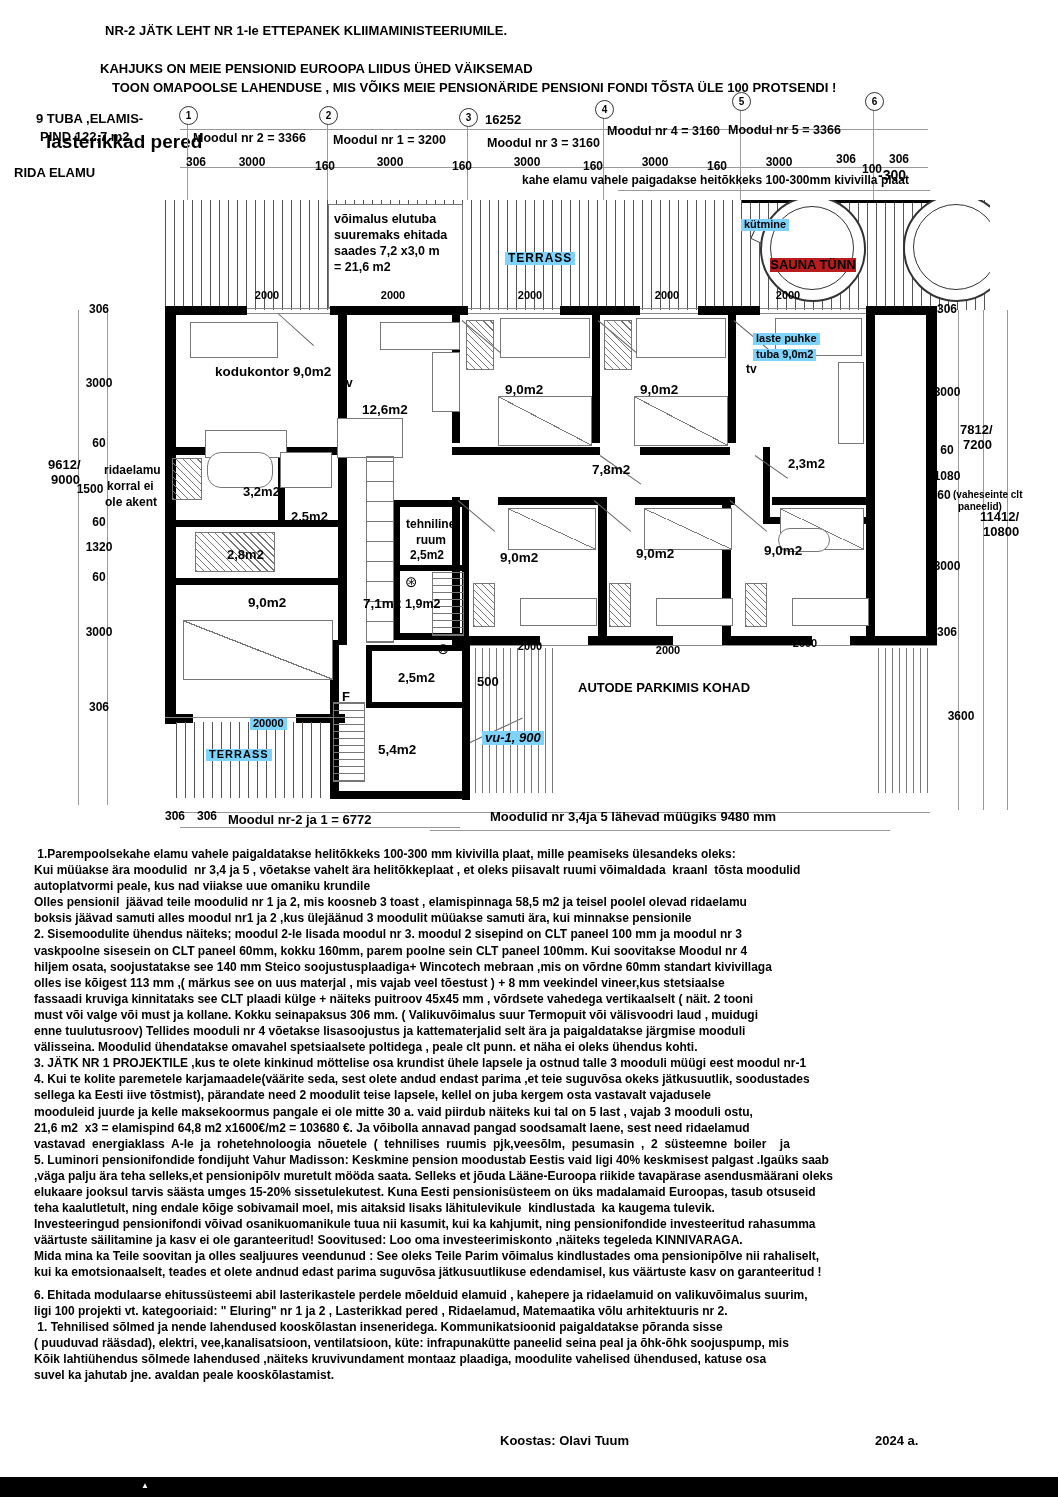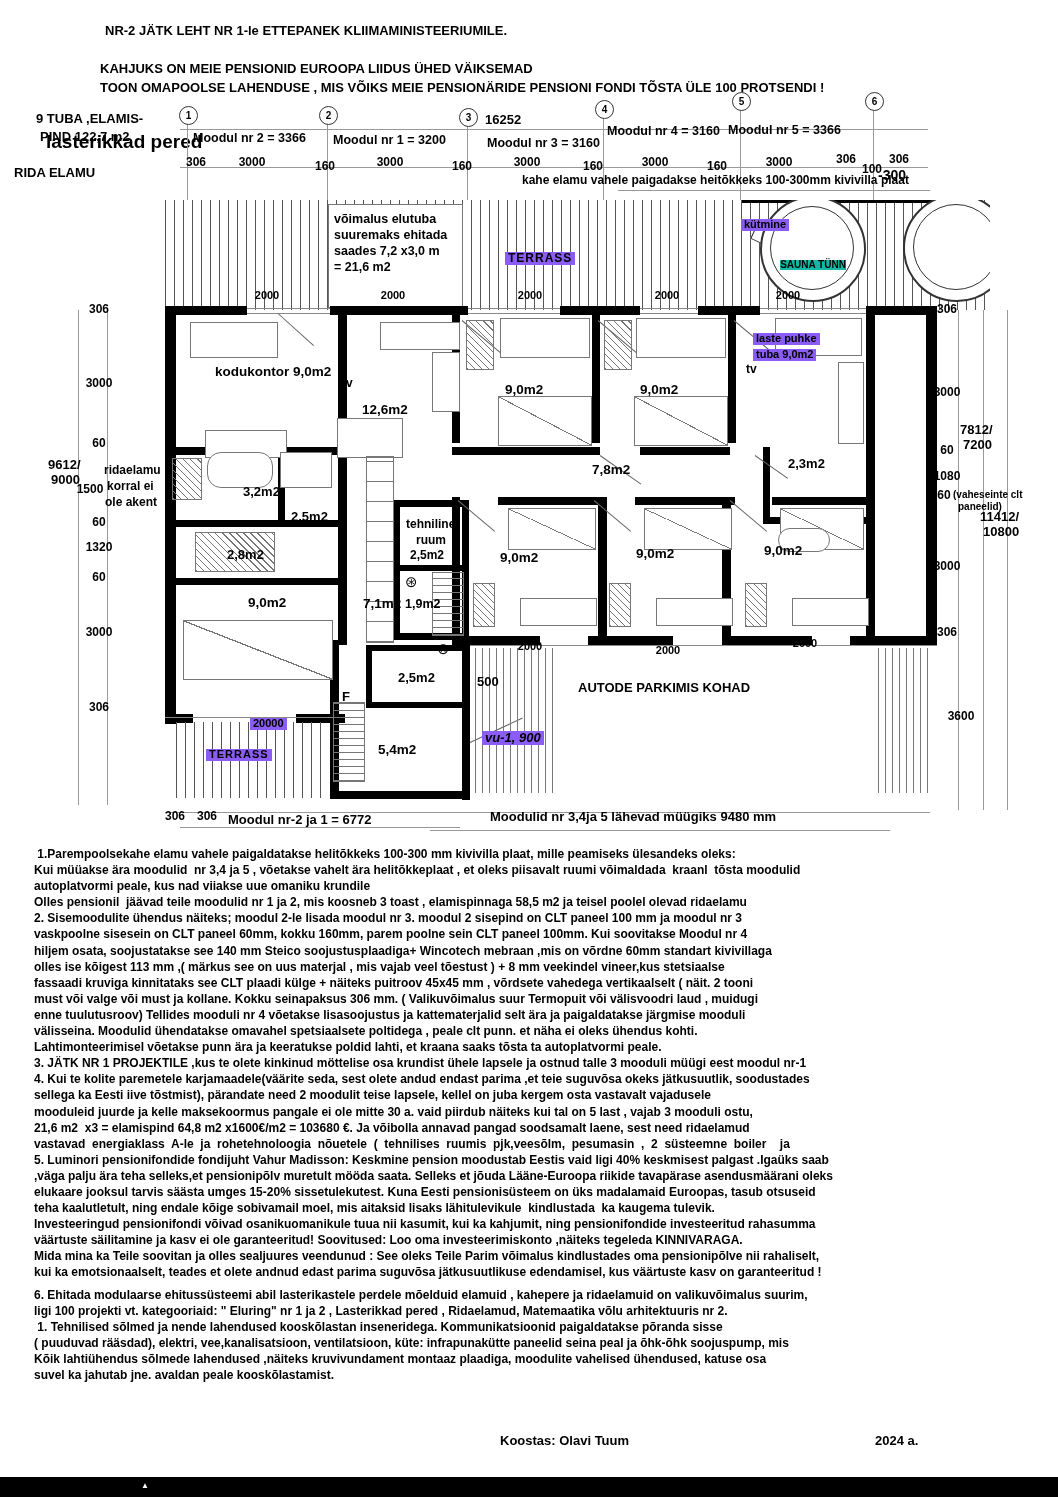--- a/index.html
+++ b/index.html
@@ -15,34 +15,34 @@
   .diagh{position:absolute;border:1px solid #777;background:repeating-linear-gradient(45deg,#777 0,#777 1px,transparent 1px,transparent 5px);}
   .steps{position:absolute;border:1px solid #777;background:repeating-linear-gradient(0deg,#777 0,#777 1px,transparent 1px,transparent 7px);}
   .cab{position:absolute;border:1px solid #777;background:repeating-linear-gradient(0deg,#777 0,#777 1px,transparent 1px,transparent 20px);}
   .furn{position:absolute;border:1px solid #777;background:#fff;}
   .furn.diag{background:linear-gradient(to top right,#fff 49.4%,#777 49.4%,#777 50.6%,#fff 50.6%);}
   .furn.rnd{border-radius:14px;}
   .doorline{position:absolute;height:1px;background:#666;transform-origin:left center;}
   .bubble{position:absolute;width:17px;height:17px;border:1px solid #333;border-radius:50%;background:#fff;
           font-size:10px;font-weight:bold;display:flex;align-items:center;justify-content:center;z-index:6;}
   .circle{position:absolute;border:2px solid #333;border-radius:50%;background:#fff;}
-  .chip{background:#8b5cf6;padding:0 3px;z-index:5;}
+  .chip{background:#7dd3fc;padding:0 3px;z-index:5;}
   .notes{position:absolute;left:34px;top:846px;width:1012px;}
   .note-line{font-weight:bold;font-size:12px;line-height:16.1px;white-space:pre;}
   .band{position:absolute;left:165px;top:200px;width:825px;height:110px;overflow:hidden;}
   .sym{position:absolute;font-size:15px;line-height:1;}
 </style>
 </head>
 <body>
 
 <div class="page">
 
   <div class="lbl" style="left:105px;top:24px;font-size:13px;">NR-2  JÄTK  LEHT NR 1-le  ETTEPANEK KLIIMAMINISTEERIUMILE.</div>
   <div class="lbl" style="left:100px;top:62px;font-size:13px;">KAHJUKS ON MEIE PENSIONID EUROOPA LIIDUS ÜHED VÄIKSEMAD</div>
-  <div class="lbl" style="left:100px;top:81px;font-size:13px;text-align:center;">TOON OMAPOOLSE LAHENDUSE , MIS VÕIKS MEIE PENSIONÄRIDE PENSIONI FONDI  TÕSTA ÜLE 100 PROTSENDI !</div>
+  <div class="lbl" style="left:112px;top:81px;font-size:13px;text-align:center;">TOON OMAPOOLSE LAHENDUSE , MIS VÕIKS MEIE PENSIONÄRIDE PENSIONI FONDI  TÕSTA ÜLE 100 PROTSENDI !</div>
 
   <div class="lbl" style="left:36px;top:112px;font-size:13px;">9 TUBA ,ELAMIS-</div>
   <div class="lbl" style="left:40px;top:130px;font-size:13px;">PIND 122,7 m2</div>
   <div class="lbl" style="left:46px;top:132px;font-size:19px;">lasterikkad pered</div>
   <div class="lbl" style="left:14px;top:166px;font-size:13px;">RIDA ELAMU</div>
 
   <div class="bubble" style="left:179px;top:106px;">
       <span>1</span>
     </div>
   <div class="bubble" style="left:319px;top:106px;">
@@ -101,21 +101,21 @@
         <div>saades 7,2 x3,0 m</div>
         <div>= 21,6 m2</div>
       </div>
     </div>
     <div class="wall" style="left:577px;top:-4px;width:190px;height:7px;"></div>
     <div class="lbl chip" style="left:340px;top:52px;font-size:12px;letter-spacing:1px;">TERRASS</div>
     <div class="lbl chip" style="left:576px;top:19px;font-size:11px;">kütmine</div>
     <div style="position:absolute;left:588px;top:26px;width:15px;height:15px;background:#fff;border:1.5px solid #333;transform:rotate(25deg);"></div>
     <div class="circle" style="left:595px;top:-4px;width:102px;height:102px;display:flex;align-items:center;justify-content:center;">
       <div class="circle" style="left:8px;top:8px;width:82px;height:82px;border-width:1px;"></div>
-      <span class="lbl" style="position:relative;font-size:10px;z-index:2;background:#14b8a6;margin-top:32px;">SAUNA TÜNN</span>
+      <span class="lbl" style="position:relative;font-size:13px;z-index:2;background:#b91c1c;margin-top:32px;">SAUNA TÜNN</span>
     </div>
     <div class="circle" style="left:738px;top:-6px;width:104px;height:104px;">
       <div class="circle" style="left:8px;top:8px;width:84px;height:84px;border-width:1px;"></div>
     </div>
   </div>
   <div class="lbl ctr" style="left:267px;top:290px;font-size:11px;">2000</div>
   <div class="lbl ctr" style="left:393px;top:290px;font-size:11px;">2000</div>
   <div class="lbl ctr" style="left:530px;top:290px;font-size:11px;">2000</div>
   <div class="lbl ctr" style="left:667px;top:290px;font-size:11px;">2000</div>
   <div class="lbl ctr" style="left:788px;top:290px;font-size:11px;">2000</div>
@@ -292,29 +292,29 @@
   <div class="lbl" style="left:228px;top:813px;font-size:13px;">Moodul nr-2 ja 1 =  6772</div>
   <div class="lbl" style="left:490px;top:810px;font-size:13px;">Moodulid nr 3,4ja 5 lähevad müügiks 9480 mm</div>
   <div class="dimline" style="left:180px;top:827px;width:280px;height:1px;"></div>
   <div class="dimline" style="left:430px;top:830px;width:460px;height:1px;"></div>
 
   <div class="notes">
     <div class="note-line"> 1.Parempoolsekahe elamu vahele paigaldatakse helitõkkeks 100-300 mm kivivilla plaat, mille peamiseks ülesandeks oleks:</div>
     <div class="note-line">Kui müüakse ära moodulid  nr 3,4 ja 5 , võetakse vahelt ära helitõkkeplaat , et oleks piisavalt ruumi võimaldada  kraanl  tõsta moodulid</div>
     <div class="note-line">autoplatvormi peale, kus nad viiakse uue omaniku krundile</div>
     <div class="note-line">Olles pensionil  jäävad teile moodulid nr 1 ja 2, mis koosneb 3 toast , elamispinnaga 58,5 m2 ja teisel poolel olevad ridaelamu</div>
+    <div class="note-line">boksis jäävad samuti alles moodul nr1 ja 2 ,kus ülejäänud 3 moodulit müüakse samuti ära, kui minnakse pensionile</div>
     <div class="note-line">2. Sisemoodulite ühendus näiteks; moodul 2-le lisada moodul nr 3. moodul 2 sisepind on CLT paneel 100 mm ja moodul nr 3</div>
     <div class="note-line">vaskpoolne sisesein on CLT paneel 60mm, kokku 160mm, parem poolne sein CLT paneel 100mm. Kui soovitakse Moodul nr 4</div>
     <div class="note-line">hiljem osata, soojustatakse see 140 mm Steico soojustusplaadiga+ Wincotech mebraan ,mis on võrdne 60mm standart kivivillaga</div>
     <div class="note-line">olles ise kõigest 113 mm ,( märkus see on uus materjal , mis vajab veel tõestust ) + 8 mm veekindel vineer,kus stetsiaalse</div>
     <div class="note-line">fassaadi kruviga kinnitataks see CLT plaadi külge + näiteks puitroov 45x45 mm , võrdsete vahedega vertikaalselt ( näit. 2 tooni</div>
     <div class="note-line">must või valge või must ja kollane. Kokku seinapaksus 306 mm. ( Valikuvõimalus suur Termopuit või välisvoodri laud , muidugi</div>
     <div class="note-line">enne tuulutusroov) Tellides mooduli nr 4 võetakse lisasoojustus ja kattematerjalid selt ära ja paigaldatakse järgmise mooduli</div>
     <div class="note-line">välisseina. Moodulid ühendatakse omavahel spetsiaalsete poltidega , peale clt punn. et näha ei oleks ühendus kohti.</div>
-    <div class="note-line">Lahtimonteerimisel võetakse punn ära ja keeratukse poldid lahti, et kraana saaks tõsta ta autoplatvormi peale.</div>
     <div class="note-line">3. JÄTK NR 1 PROJEKTILE ,kus te olete kinkinud möttelise osa krundist ühele lapsele ja ostnud talle 3 mooduli müügi eest moodul nr-1</div>
     <div class="note-line">4. Kui te kolite paremetele karjamaadele(väärite seda, sest olete andud endast parima ,et teie suguvõsa okeks jätkusuutlik, soodustades</div>
     <div class="note-line">sellega ka Eesti iive tõstmist), pärandate need 2 moodulit teise lapsele, kellel on juba kergem osta vastavalt vajadusele</div>
     <div class="note-line">mooduleid juurde ja kelle maksekoormus pangale ei ole mitte 30 a. vaid piirdub näiteks kui tal on 5 last , vajab 3 mooduli ostu,</div>
     <div class="note-line">21,6 m2  x3 = elamispind 64,8 m2 x1600€/m2 = 103680 €. Ja võibolla annavad pangad soodsamalt laene, sest need ridaelamud</div>
     <div class="note-line">vastavad  energiaklass  A-le  ja  rohetehnoloogia  nõuetele  (  tehnilises  ruumis  pjk,veesõlm,  pesumasin  ,  2  süsteemne  boiler    ja</div>
     <div class="note-line">5. Luminori pensionifondide fondijuht Vahur Madisson: Keskmine pension moodustab Eestis vaid ligi 40% keskmisest palgast .Igaüks saab</div>
     <div class="note-line">,väga palju ära teha selleks,et pensionipõlv muretult mööda saata. Selleks et jõuda Lääne-Euroopa riikide tavapärase asendusmäärani oleks</div>
     <div class="note-line">elukaare jooksul tarvis säästa umges 15-20% sissetulekutest. Kuna Eesti pensionisüsteem on üks madalamaid Euroopas, tasub otsuseid</div>
     <div class="note-line">teha kaalutletult, ning endale kõige sobivamail moel, mis aitaksid lisaks lähitulevikule  kindlustada  ka kaugema tulevik.</div>

